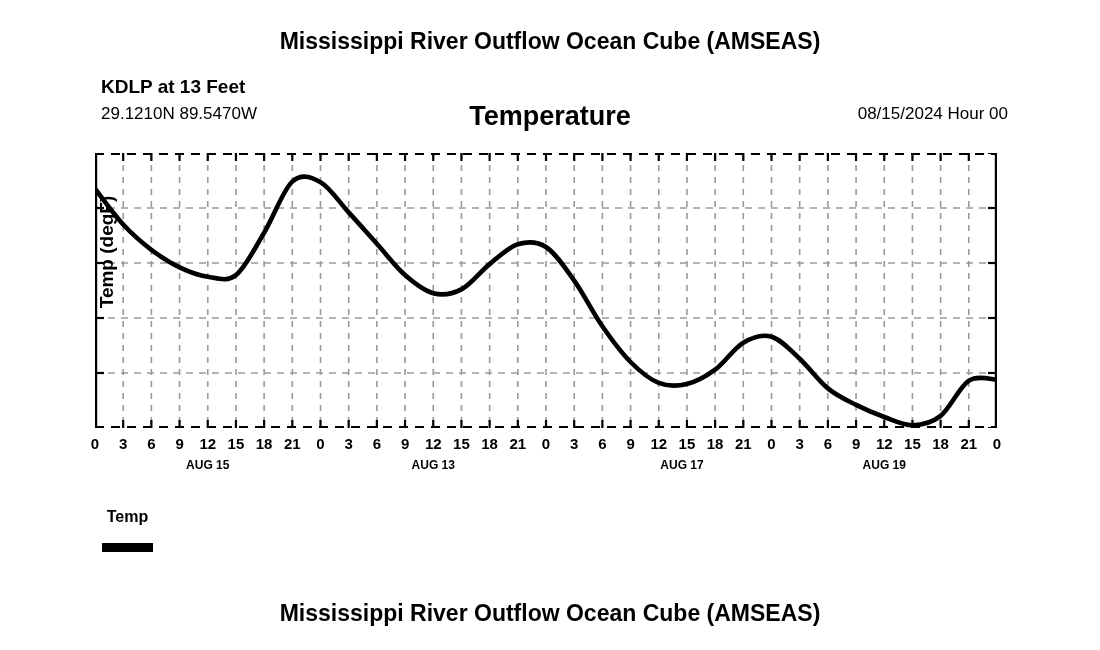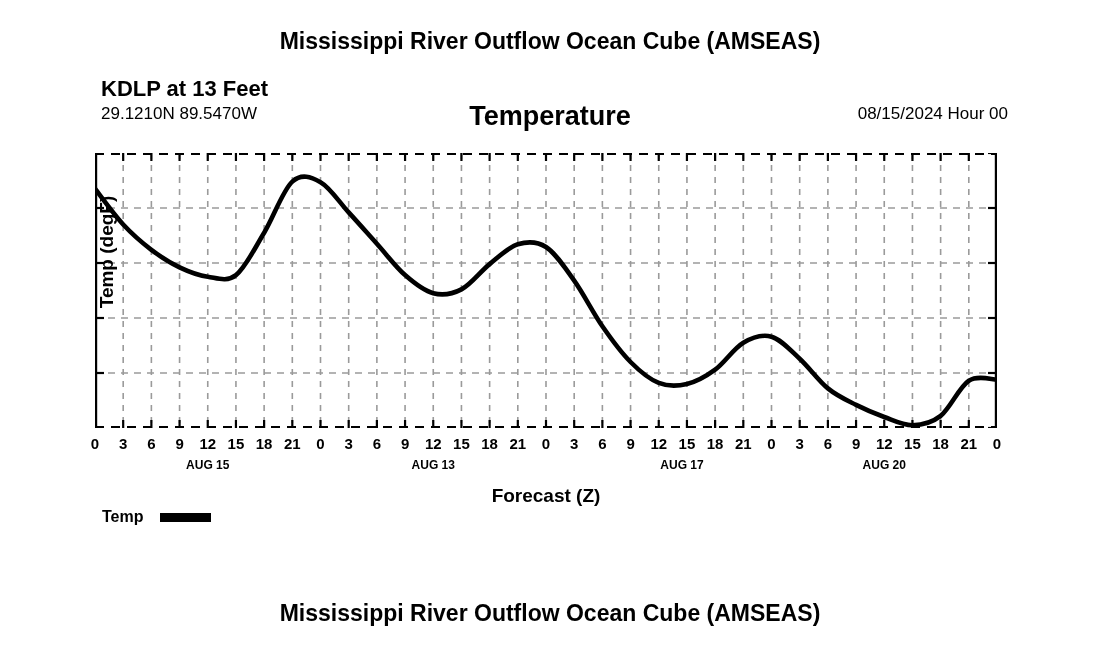--- a/index.html
+++ b/index.html
@@ -34,21 +34,21 @@
     width: 1100px;
     text-align: center;
     font-size: 23px;
     font-weight: bold;
   }
 
   .hdr-station {
     position: absolute;
     left: 101px;
     top: 76px;
-    font-size: 22px;
+    font-size: 19px;
     font-weight: bold;
     white-space: nowrap;
   }
   .hdr-coords {
     position: absolute;
     left: 101px;
     top: 104px;
     font-size: 17px;
     font-weight: normal;
     white-space: nowrap;
@@ -129,20 +129,21 @@
     font-weight: bold;
   }
 
   .legend {
     position: absolute;
     left: 102px;
     top: 508px;
     display: flex;
     align-items: center;
     gap: 17px;
+    flex-direction: column;
   }
   .legend-label {
     font-size: 16px;
     font-weight: bold;
   }
   .legend-swatch {
     width: 51px;
     height: 9px;
     background: #000000;
   }
@@ -312,23 +313,22 @@
       <div class="xtick" style="left: 789.25px;">12</div>
       <div class="xtick" style="left: 817.438px;">15</div>
       <div class="xtick" style="left: 845.625px;">18</div>
       <div class="xtick" style="left: 873.812px;">21</div>
       <div class="xtick" style="left: 902px;">0</div>
     </div>
   <div id="day-holder">
       <div class="daylabel" style="left: 112.75px;">AUG 15</div>
       <div class="daylabel" style="left: 338.25px;">AUG 13</div>
       <div class="daylabel" style="left: 587px;">AUG 17</div>
-      <div class="daylabel" style="left: 789.25px;">AUG 20</div>
+      <div class="daylabel" style="left: 789.25px;">AUG 19</div>
     </div>
-  <div class="xlabel-axis">Forecast (Z)</div>
 </div>
 
 <div class="legend">
   <span class="legend-label">Temp</span>
   <span class="legend-swatch"></span>
 </div>
 
 <div class="title-bottom">Mississippi River Outflow Ocean Cube (AMSEAS)</div>
 
 </body></html>

